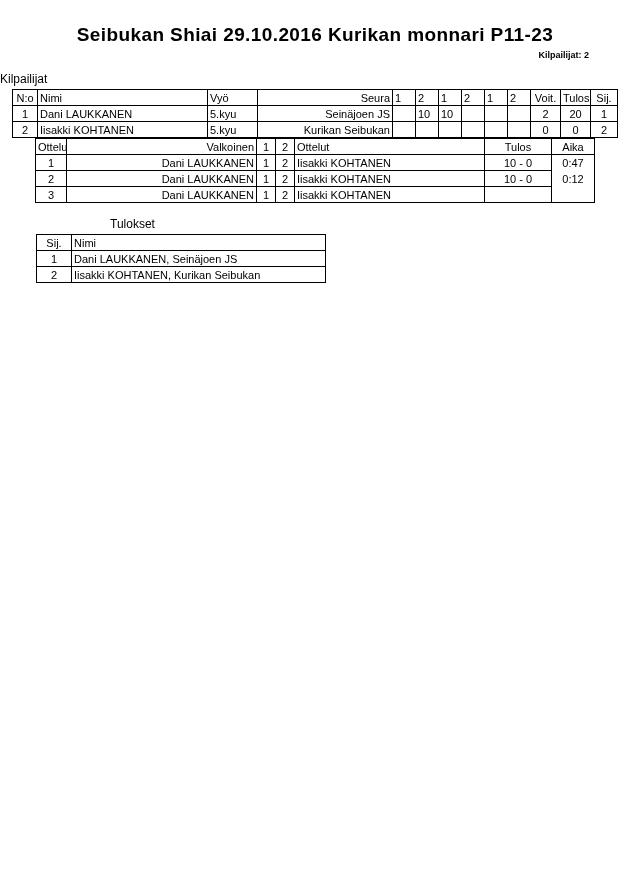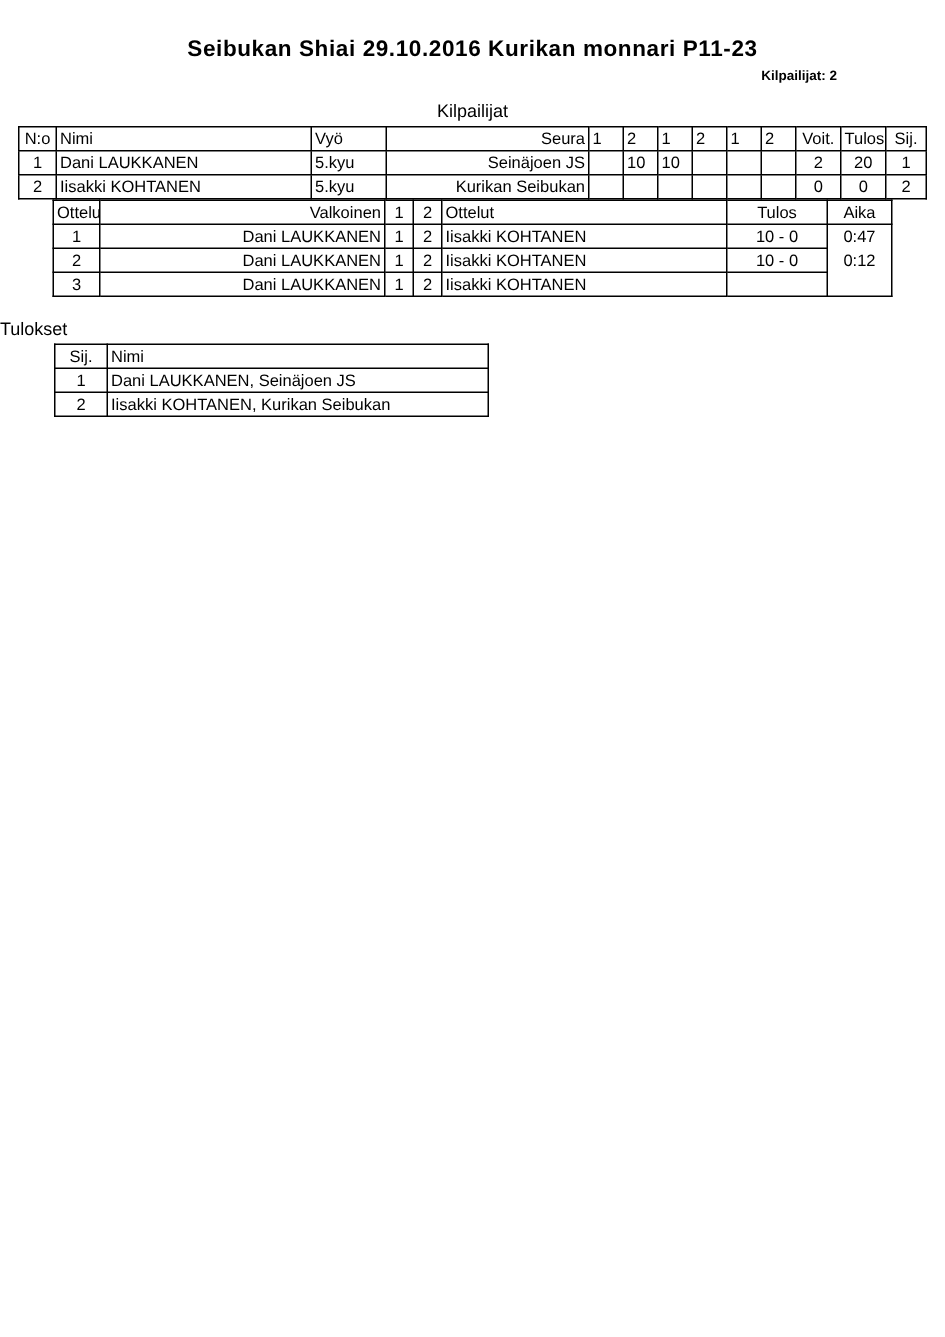--- a/index.html
+++ b/index.html
@@ -15,35 +15,35 @@
     position: relative;
   }
   .page {
     width: 630px;
     height: 891px;
     position: relative;
     box-sizing: border-box;
   }
   .doc-title {
     text-align: center;
-    font-size: 15px;
+    font-size: 19px;
     font-weight: bold;
     letter-spacing: 0.4px;
     margin: 24px 0 0 0;
     padding: 0 20px;
   }
   .doc-subtitle {
     text-align: right;
     font-size: 9px;
     font-weight: bold;
     margin: 4px 0 0 0;
-    padding-right: 72px;
+    padding-right: 41px;
   }
   .section-title {
-    text-align: center;
+    text-align: left;
     font-size: 12px;
     font-weight: normal;
     margin: 12px 0 3px 0;
   }
   table {
     border-collapse: collapse;
     font-size: 11px;
     table-layout: fixed;
   }
   table td, table th {
@@ -96,20 +96,21 @@
   
   #results-table {
     margin: 0 0 0 36px;
     width: 281px;
   }
   #results-table .r-rank { width: 30px; text-align: center; }
   #results-table .r-name { width: 249px; text-align: left; }
   .tulokset-wrap { margin-top: 14px; }
   .tulokset-title {
     text-align: left;
+    margin-left: 110px;
     font-size: 12px;
     margin-bottom: 3px;
   }
 </style>
 </head>
 <body>
 
 <div class="page">
 
   <div class="doc-title">Seibukan Shiai  29.10.2016  Kurikan monnari   P11-23</div>

